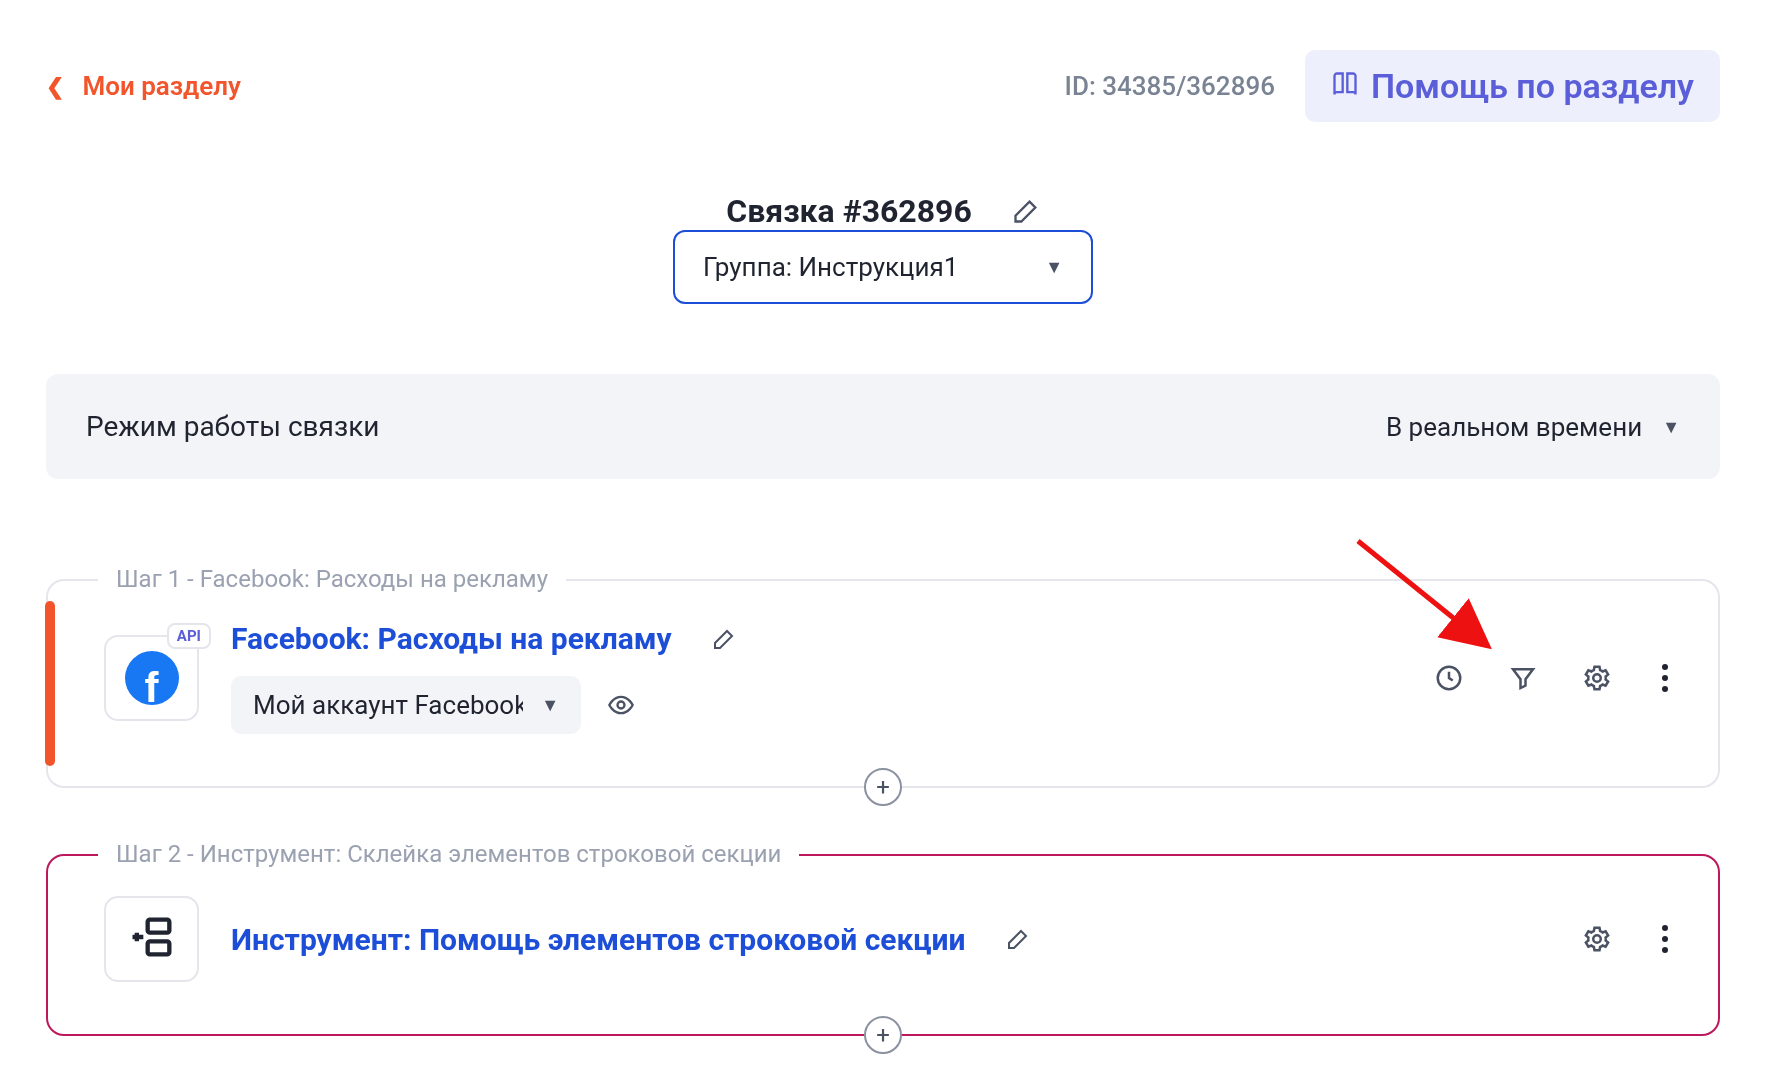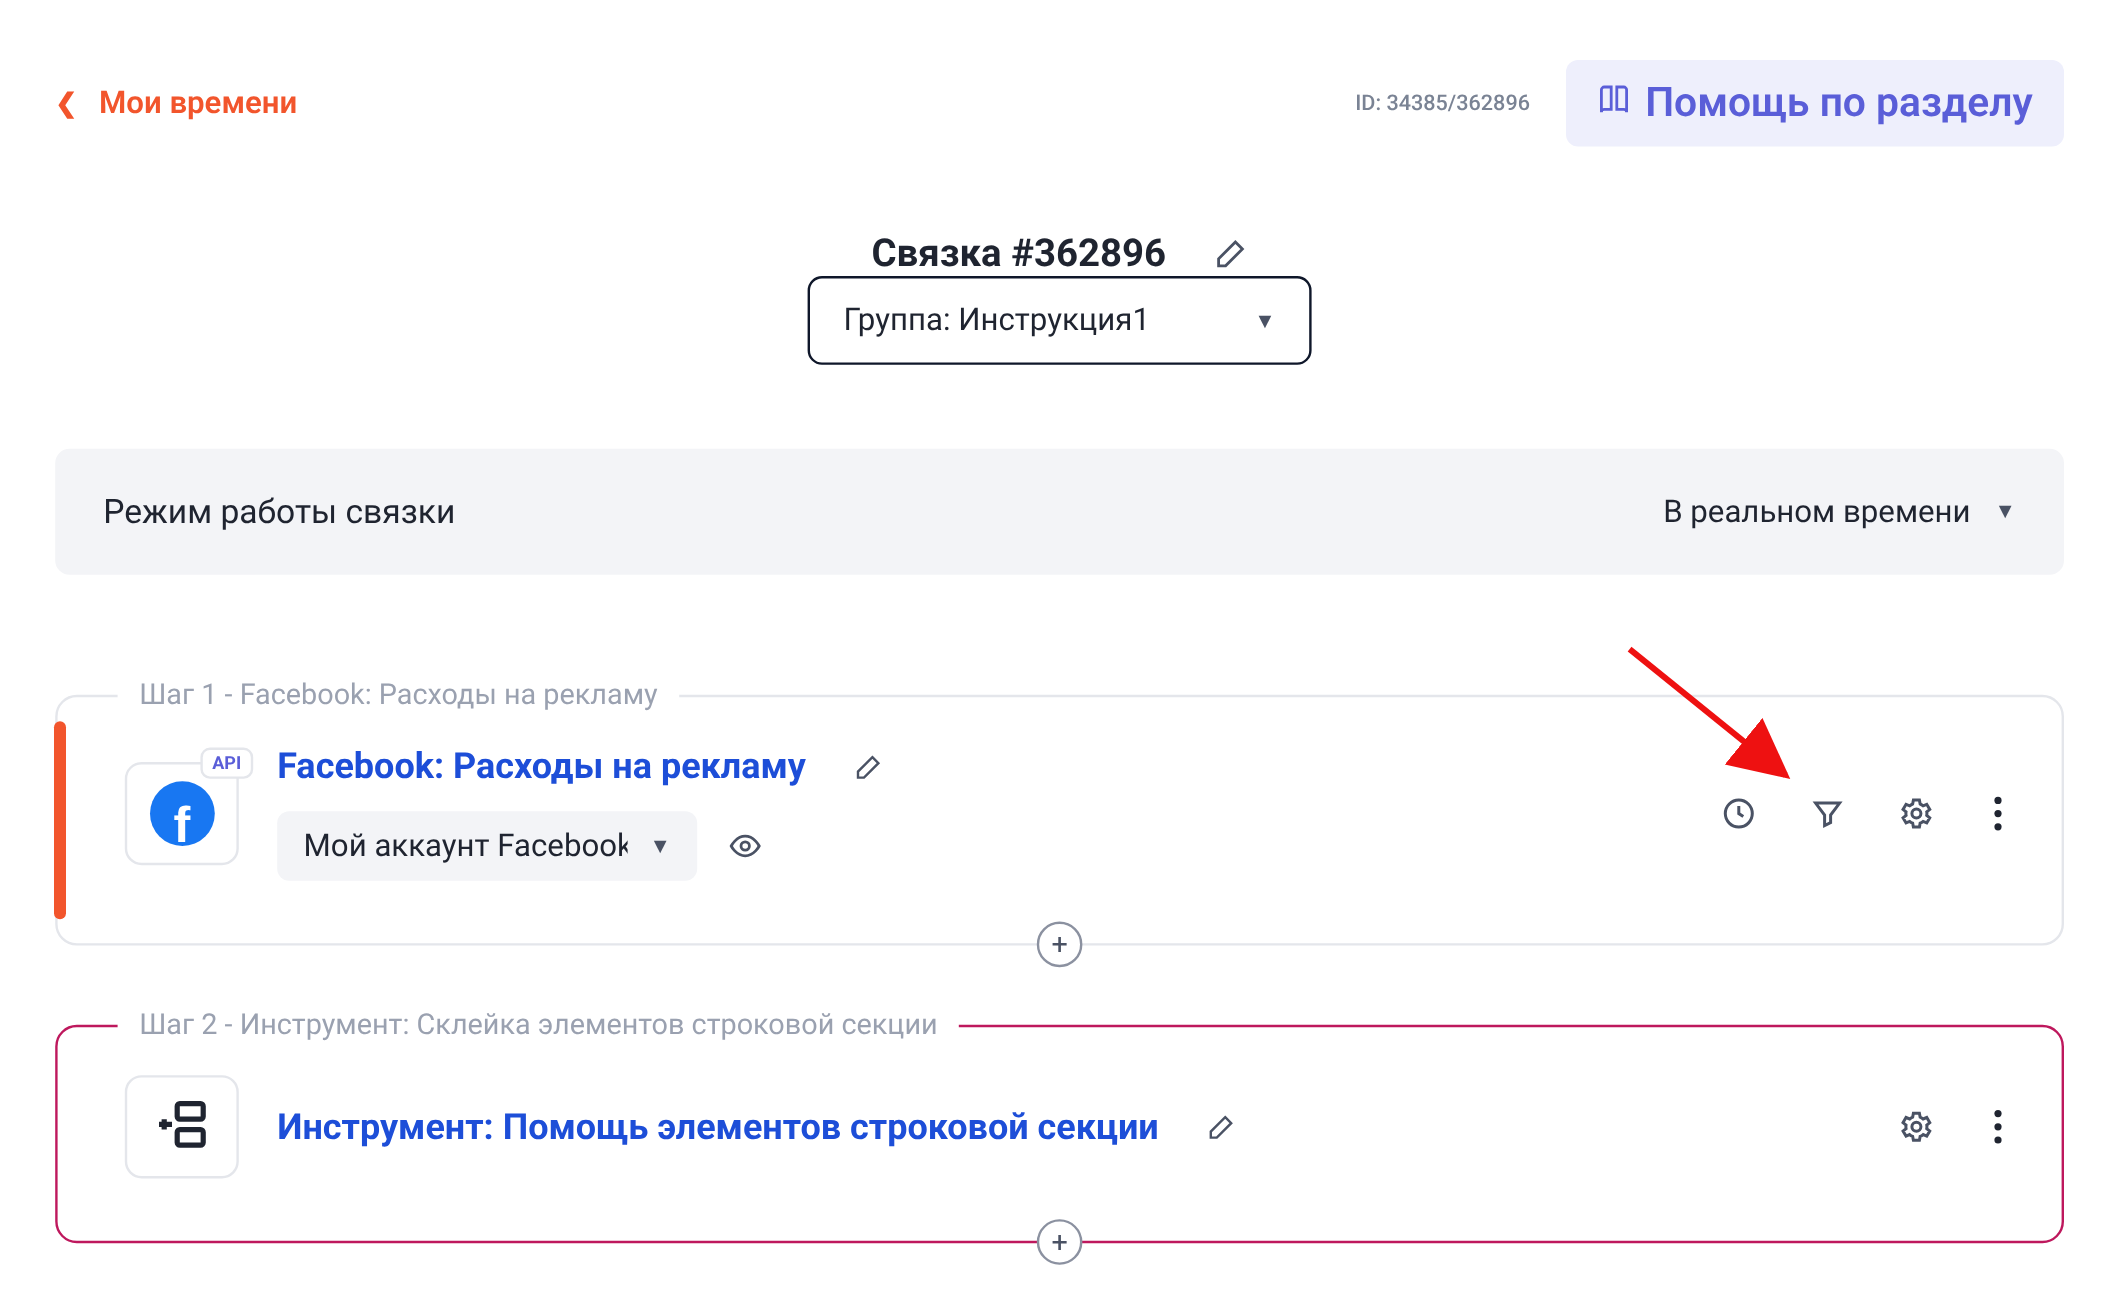--- a/index.html
+++ b/index.html
@@ -28,21 +28,21 @@
       cursor: pointer;
     }
     .back-link .chev { font-size: 22px; }
     .header-right {
       display: flex;
       align-items: center;
       gap: 30px;
     }
     .id-label {
       color: #7a8394;
-      font-size: 18px;
+      font-size: 26px;
       font-weight: 500;
     }
     .help-btn {
       display: flex;
       align-items: center;
       gap: 12px;
       background: #eeeffc;
       color: #5a5ed8;
       border-radius: 10px;
       padding: 16px 26px;
@@ -74,21 +74,21 @@
       display: inline-flex;
       align-items: center;
       justify-content: center;
       cursor: pointer;
       color: #4a5264;
     }
     .group-select {
       display: flex;
       align-items: center;
       justify-content: space-between;
-      border: 2px solid #0f172a;
+      border: 2px solid #1d4ed8;
       border-radius: 12px;
       padding: 20px 28px;
       width: 420px;
       font-size: 26px;
       color: #1f2430;
       cursor: pointer;
     }
 
     
     .mode-bar {
@@ -285,21 +285,21 @@
     svg.sm { width: 24px; height: 24px; }
     svg.md { width: 28px; height: 28px; }
     .chev-down { font-size: 18px; color:#4a5264; }
   </style>
 </head>
 <body>
 
 <div class="header">
   <div class="back-link">
     <span class="chev">❮</span>
-    <span>Мои времени</span>
+    <span>Мои разделу</span>
   </div>
   <div class="header-right">
     <div class="id-label">ID: 34385/362896</div>
     <div class="help-btn">
       <span>
         <svg viewBox="0 0 24 24" fill="none" stroke="currentColor" stroke-width="2">
             <path d="M3 5c0-1 1-2 2-2h5v16H5c-1 0-2 1-2 2V5zM21 5c0-1-1-2-2-2h-5v16h5c1 0 2 1 2 2V5z"></path>
           </svg>
       </span>
       <span>Помощь по разделу</span>

